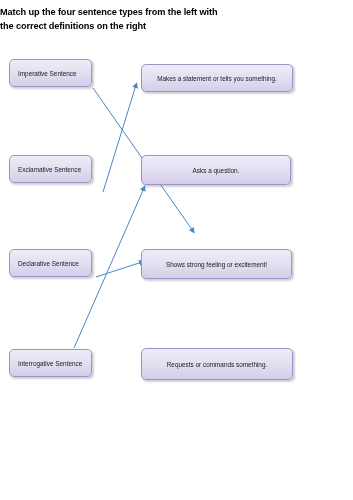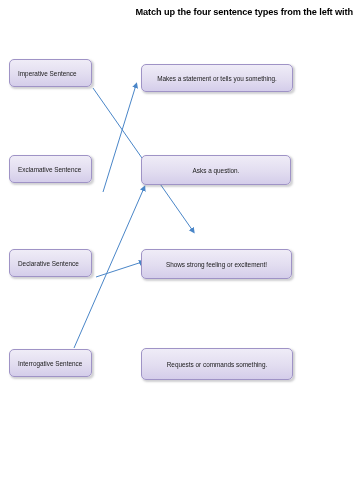--- a/index.html
+++ b/index.html
@@ -17,21 +17,21 @@
     position: relative;
     width: 353px;
     height: 500px;
     background: #ffffff;
   }
   .title {
     position: absolute;
     left: 0;
     top: 5px;
     width: 353px;
-    text-align: right;
+    text-align: left;
     font-size: 9.2px;
     font-weight: bold;
     color: #000000;
     line-height: 14px;
     letter-spacing: -0.1px;
   }
   .title .line2 {
     display: block;
   }
   .box {
@@ -68,20 +68,21 @@
     pointer-events: none;
   }
 </style>
 </head>
 <body>
 
 <div id="page">
 
   <div class="title">
     <span>Match up the four sentence types from the left with</span>
+    <span class="line2">the correct definitions on the right</span>
   </div>
 
   <svg class="lines" viewBox="0 0 353 500">
     <defs>
       <marker id="arrowhead" markerWidth="7" markerHeight="7" refX="3" refY="3" orient="auto">
         <path d="M0,0 L6,3 L0,6 Z" fill="#4a86c8"></path>
       </marker>
     </defs>
     <g id="connector-group" stroke="#4a86c8" stroke-width="1">
         <line x1="93" y1="88" x2="193" y2="231" stroke="#4a86c8" stroke-width="1" marker-end="url(#arrowhead)"></line>

